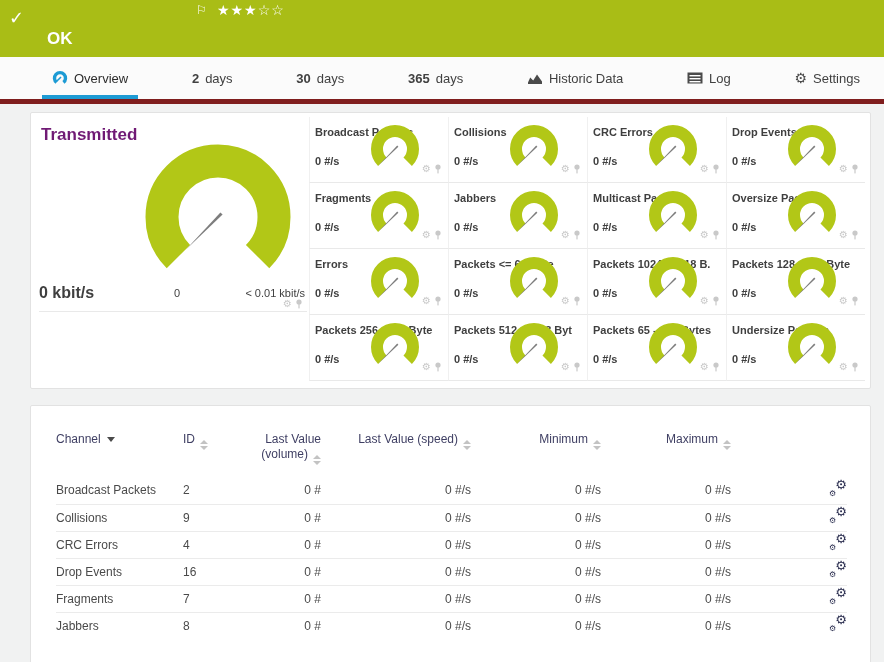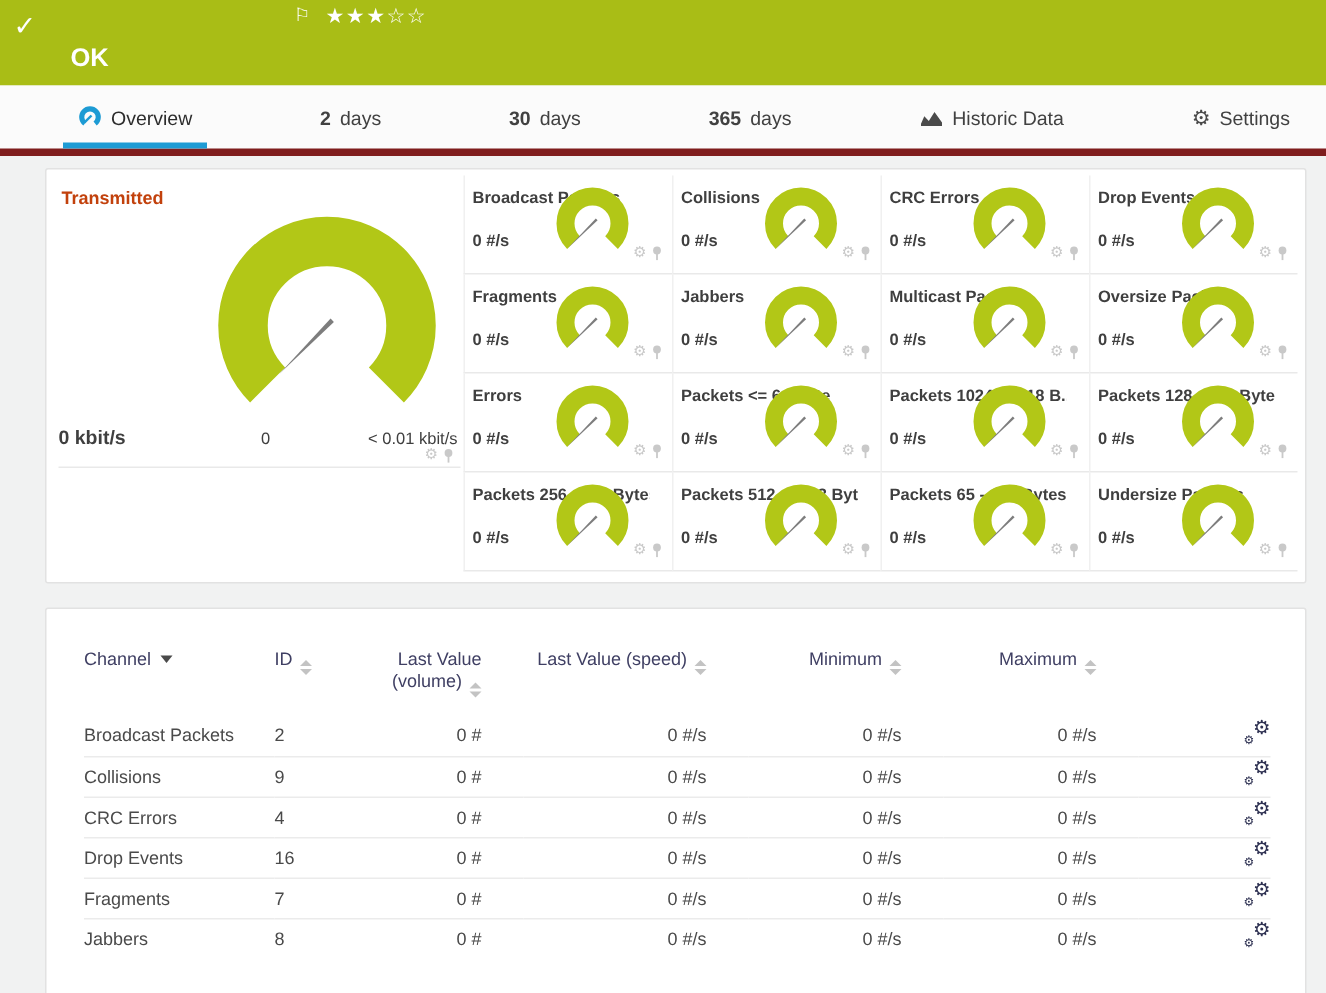--- a/index.html
+++ b/index.html
@@ -27,25 +27,25 @@
   .tab.active::after { content:""; position:absolute; left:0; right:0; bottom:0; height:4px; background:#1d9bd4; }
   .tab svg { display:block; }
   .tab .gear-glyph { font-size:14px; color:#4a4a4a; line-height:1; }
 
   
   .card { position:absolute; background:#fff; border:1px solid #e2e2e2; border-radius:2px; }
   .card1 { left:30px; top:112px; width:841px; height:277px; }
   .card2 { left:30px; top:405px; width:841px; height:270px; }
 
   
-  .big-title { position:absolute; left:10px; top:12px; font-size:12px; font-weight:bold; color:#c2410c; }
+  .big-title { position:absolute; left:10px; top:12px; font-size:17px; font-weight:bold; color:#701a75; }
   .big-svg  { position:absolute; left:100px; top:24px; }
   .big-min  { position:absolute; left:130px; top:174px; width:32px; text-align:center; font-size:11px; color:#3f3f3f; }
   .big-max  { position:absolute; left:184px; top:174px; width:90px; text-align:right; font-size:11px; color:#3f3f3f; }
-  .big-value{ position:absolute; left:8px; top:171px; font-size:13px; font-weight:bold; color:#3f3f3f; }
+  .big-value{ position:absolute; left:8px; top:171px; font-size:16px; font-weight:bold; color:#3f3f3f; }
   .big-ico  { position:absolute; left:252px; top:186px; }
   .big-sep  { position:absolute; left:8px; top:198px; width:268px; border-top:1px solid #e9e9e9; }
 
   .mini-ico { display:flex; align-items:center; gap:3px; color:#c9c9c9; }
   .mini-ico .gear-glyph { font-size:10px; line-height:1; color:#c9c9c9; }
 
   
   .ggrid { position:absolute; left:278px; top:4px; width:557px; height:264px;
            display:grid; grid-template-columns:repeat(4,139px); grid-auto-rows:66px; }
   .gcell { position:relative; border-bottom:1px solid #e9e9e9; border-left:1px solid #f0f0f0; cursor:pointer; }
@@ -108,20 +108,29 @@
     </div>
     <div class="tab">
       <span class="num">365</span>
       <span>days</span>
     </div>
     <div class="tab">
       <svg width="16" height="13" viewBox="0 0 16 13">
         <path d="M1 12 L1 10.5 L3.2 5.5 L6.2 8.6 L10 2.6 L15 9.6 L15 12 Z" fill="#4a4a4a"></path>
       </svg>
       <span>Historic Data</span>
+    </div>
+    <div class="tab">
+      <svg width="16" height="12" viewBox="0 0 16 12">
+        <rect x="0.5" y="0.5" width="15" height="11" fill="#4a4a4a"></rect>
+        <rect x="2.5" y="3" width="11" height="1.4" fill="#fff"></rect>
+        <rect x="2.5" y="6" width="11" height="1.4" fill="#fff"></rect>
+        <rect x="2.5" y="9" width="11" height="1.4" fill="#fff"></rect>
+      </svg>
+      <span>Log</span>
     </div>
     <div class="tab">
       <span class="gear-glyph">⚙</span>
       <span>Settings</span>
     </div>
   </div>
 
   <div class="card card1">
 
     <div class="big-title">Transmitted</div>

